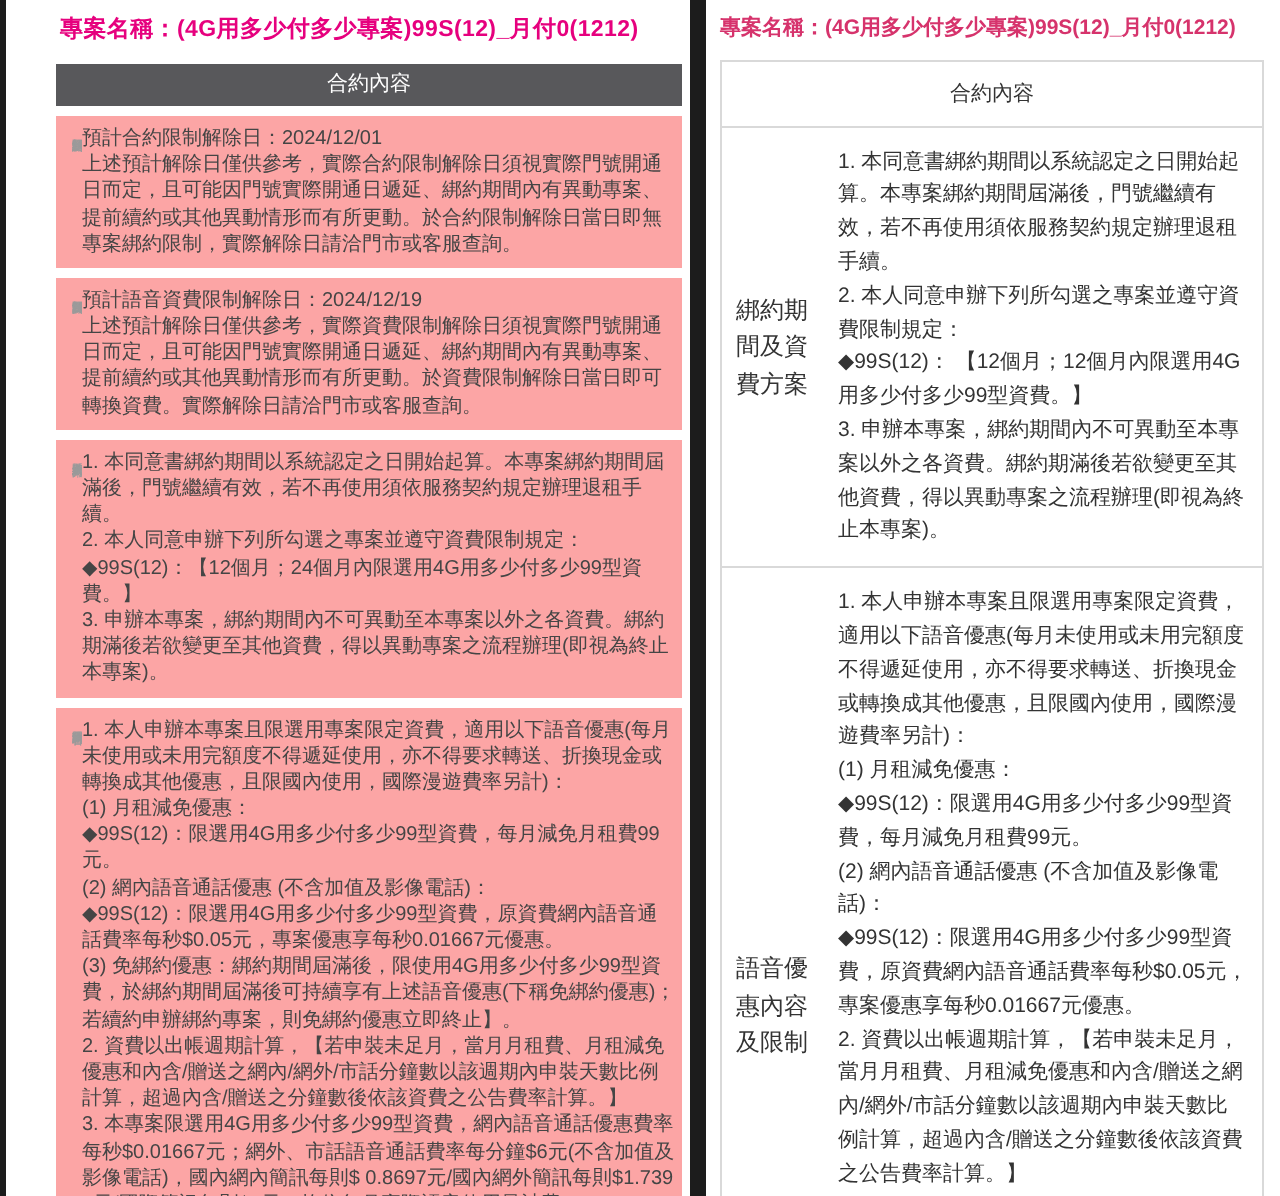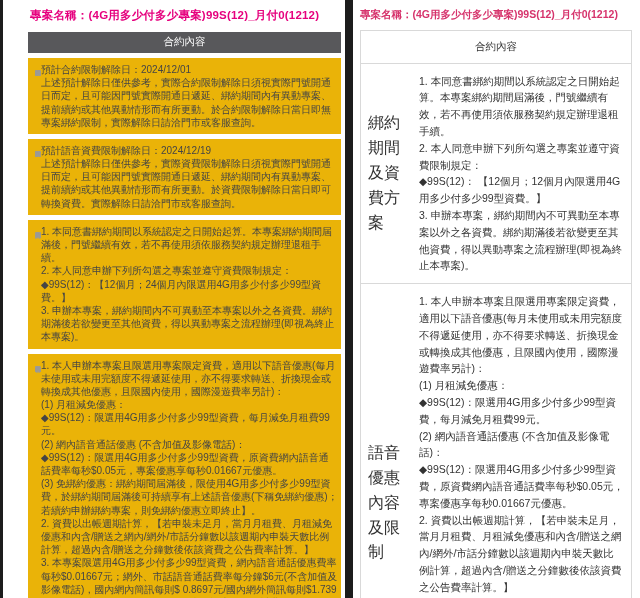--- a/index.html
+++ b/index.html
@@ -18,21 +18,21 @@
   }
   .lp-title {
     color:#e6007e; font-weight:bold; font-size:11.5px; line-height:1.3;
     margin:3px 0 9px 2px; letter-spacing:0.2px;
   }
   .lp-header {
     background:#58585b; color:#ffffff; text-align:center;
     font-size:10.5px; padding:3px 0 4px 0; margin-bottom:5px;
   }
   .lp-block {
-    display:flex; background:#eab308; margin-bottom:5px;
+    display:flex; background:#fca5a5; margin-bottom:5px;
     padding:5px 3px 5px 0;
   }
   .lp-gutter {
     width:13px; flex:0 0 13px;
     writing-mode:vertical-rl; text-orientation:upright;
     font-size:6px; line-height:1.1; color:#9a9a9a;
     padding-top:2px; overflow:hidden;
   }
   .lp-text {
     flex:1; font-size:10px; line-height:1.32; color:#454545;
@@ -53,21 +53,21 @@
   }
   .rp-table { border:1px solid #d9d9d9; }
   .rp-header {
     text-align:center; font-size:10.5px; color:#333;
     padding:9px 0; border-bottom:1px solid #d9d9d9;
   }
   .rp-row { display:flex; border-bottom:1px solid #d9d9d9; }
   .rp-row:last-child { border-bottom:none; }
   .rp-label {
     flex:0 0 46px; width:46px; padding:8px 2px 8px 7px;
-    font-size:16px; line-height:1.55; color:#333;
+    font-size:12px; line-height:1.55; color:#333;
     display:flex; align-items:center; word-break:break-all;
   }
   .rp-content {
     flex:1; padding:9px 7px 9px 3px;
     font-size:10.5px; line-height:1.6; color:#333;
     white-space:pre-line; word-break:break-all;
   }
 </style>
 </head>
 <body>

